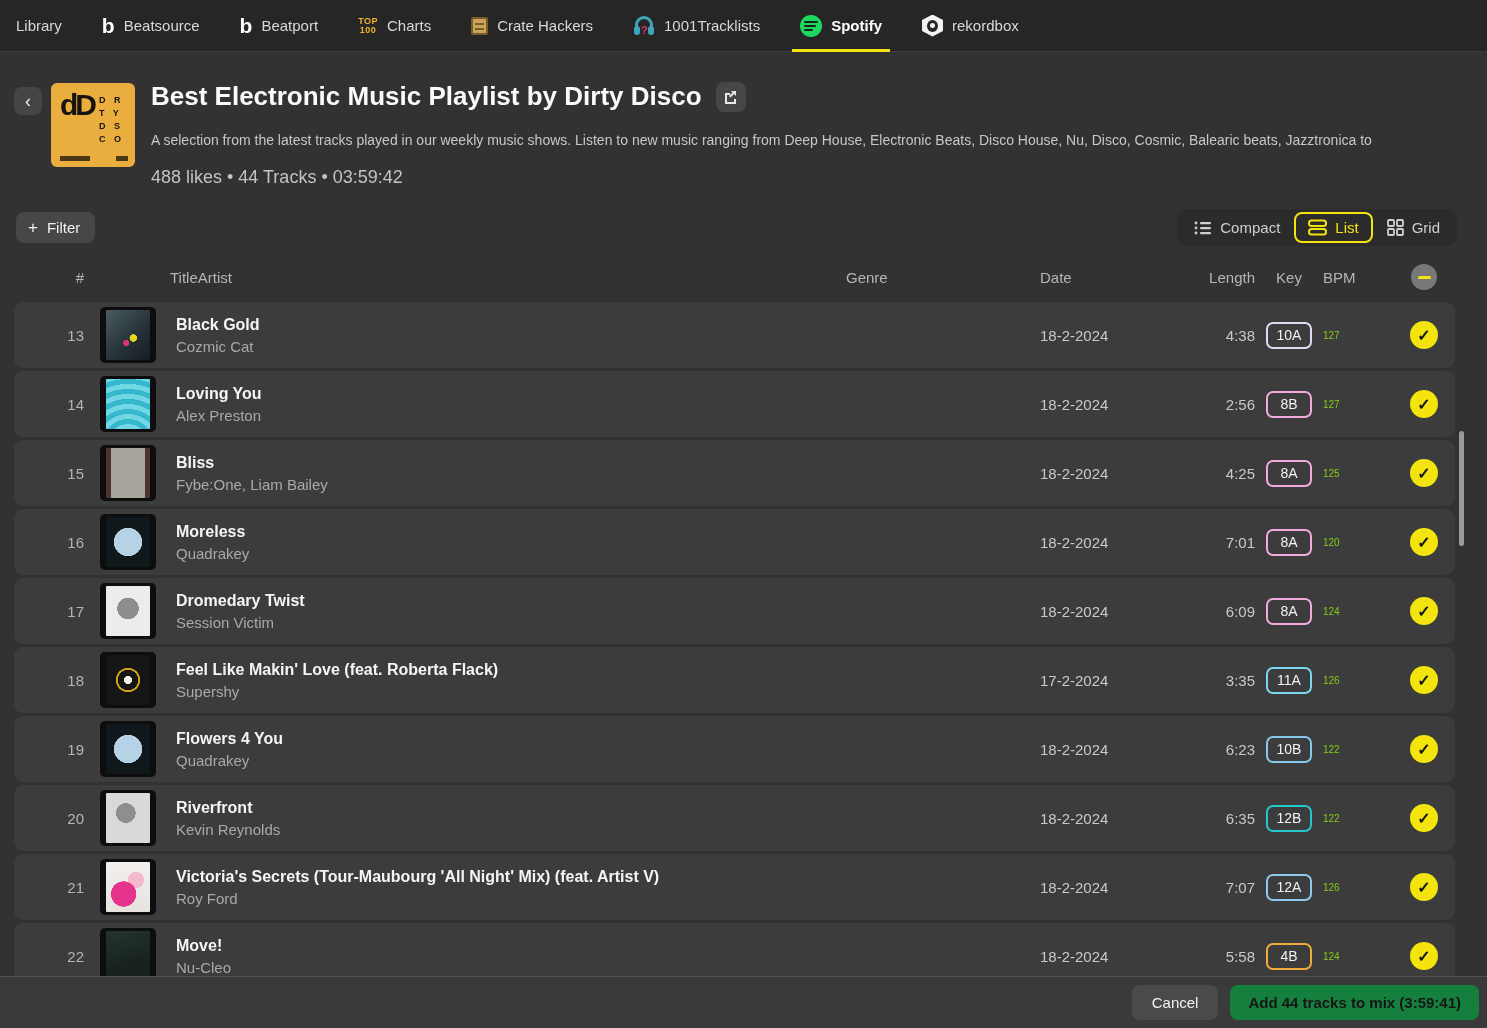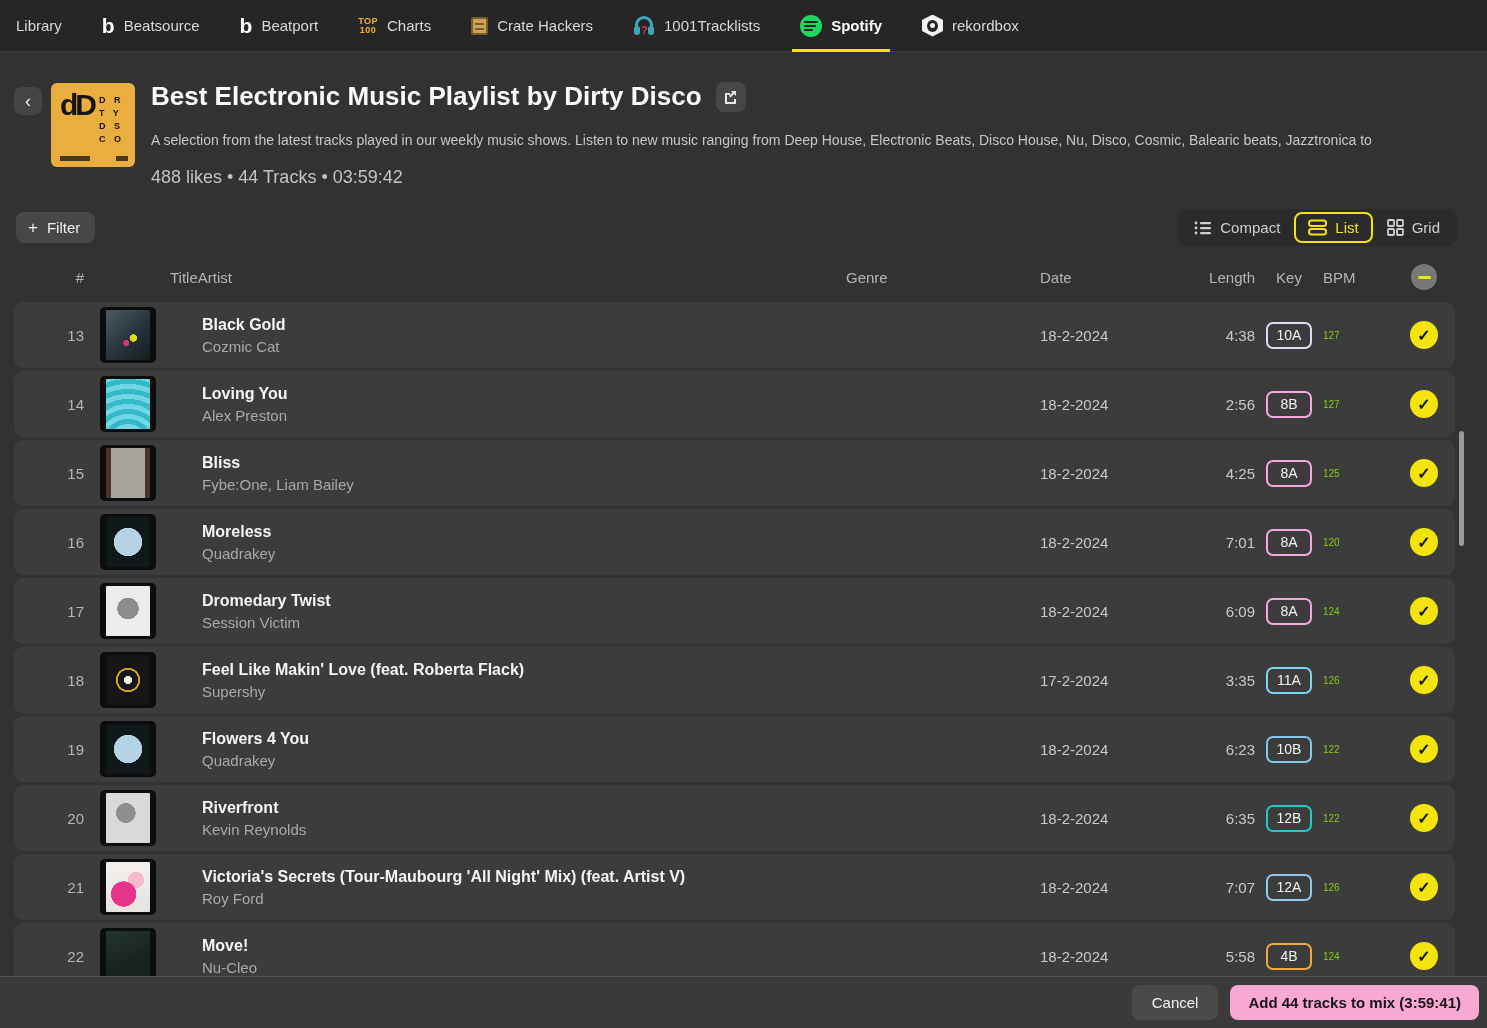--- a/index.html
+++ b/index.html
@@ -100,21 +100,21 @@
   .minus-circle { width:26px; height:26px; border-radius:50%; background:#787878; border:none;
       display:flex; align-items:center; justify-content:center; cursor:pointer; }
   .minus-circle i { display:block; width:13px; height:3px; background:#f2e40c; border-radius:2px; }
 
   .rows { margin:0 32px 0 14px; display:flex; flex-direction:column; gap:3px; }
   .row { height:66px; background:#3c3c3c; border-radius:9px; cursor:pointer; }
   .c-num { text-align:right; color:#b5b5b5; font-size:15px; }
   .c-thumb { padding-left:16px; }
   .thumb { width:56px; height:56px; background:#0d0d0d; border-radius:5px; padding:3px 6px; }
   .thumb-art { width:100%; height:100%; border-radius:1px; background:#555; }
-  .c-titleblock { padding-left:14px; min-width:0;margin-left:32px; }
+  .c-titleblock { padding-left:20px; min-width:0; }
   .t-title { font-size:16px; font-weight:700; color:#f5f5f5; white-space:nowrap;
       overflow:hidden; text-overflow:ellipsis; }
   .t-artist { margin-top:4px; font-size:15px; color:#a9a9a9; white-space:nowrap;
       overflow:hidden; text-overflow:ellipsis; }
   .c-genre, .c-date { font-size:15px; color:#c9c9c9; }
   .c-length { font-size:15px; color:#c9c9c9; text-align:right; }
   .c-key { display:flex; justify-content:center; }
   .key-badge { min-width:46px; height:27px; padding:0 7px; border:2px solid #ccc; border-radius:7px;
       display:inline-flex; align-items:center; justify-content:center;
       font-size:14px; color:#f2f2f2; }
@@ -127,21 +127,21 @@
   
   .scroll-thumb { position:absolute; right:23px; top:431px; width:5px; height:115px;
       background:#9a9a9a; border-radius:3px; cursor:grab; }
 
   
   .footer { position:absolute; left:0; right:0; bottom:0; height:52px;
       background:#3a3a3a; border-top:1px solid #525252;
       display:flex; align-items:center; justify-content:flex-end; gap:12px; padding:0 8px; }
   .cancel-btn { background:#4a4a4a; border:none; border-radius:8px; color:#f2f2f2;
       font-size:15px; padding:9px 20px; cursor:pointer; }
-  .add-btn { background:#f9a8d4; border:none; border-radius:8px; color:#161616;
+  .add-btn { background:#15803d; border:none; border-radius:8px; color:#161616;
       font-size:15px; font-weight:600; padding:9px 18px; cursor:pointer; }
 </style>
 </head>
 <body>
 
 <nav class="topnav">
   <div class="nav-item">
     <span>Library</span>
   </div>
   <div class="nav-item">

